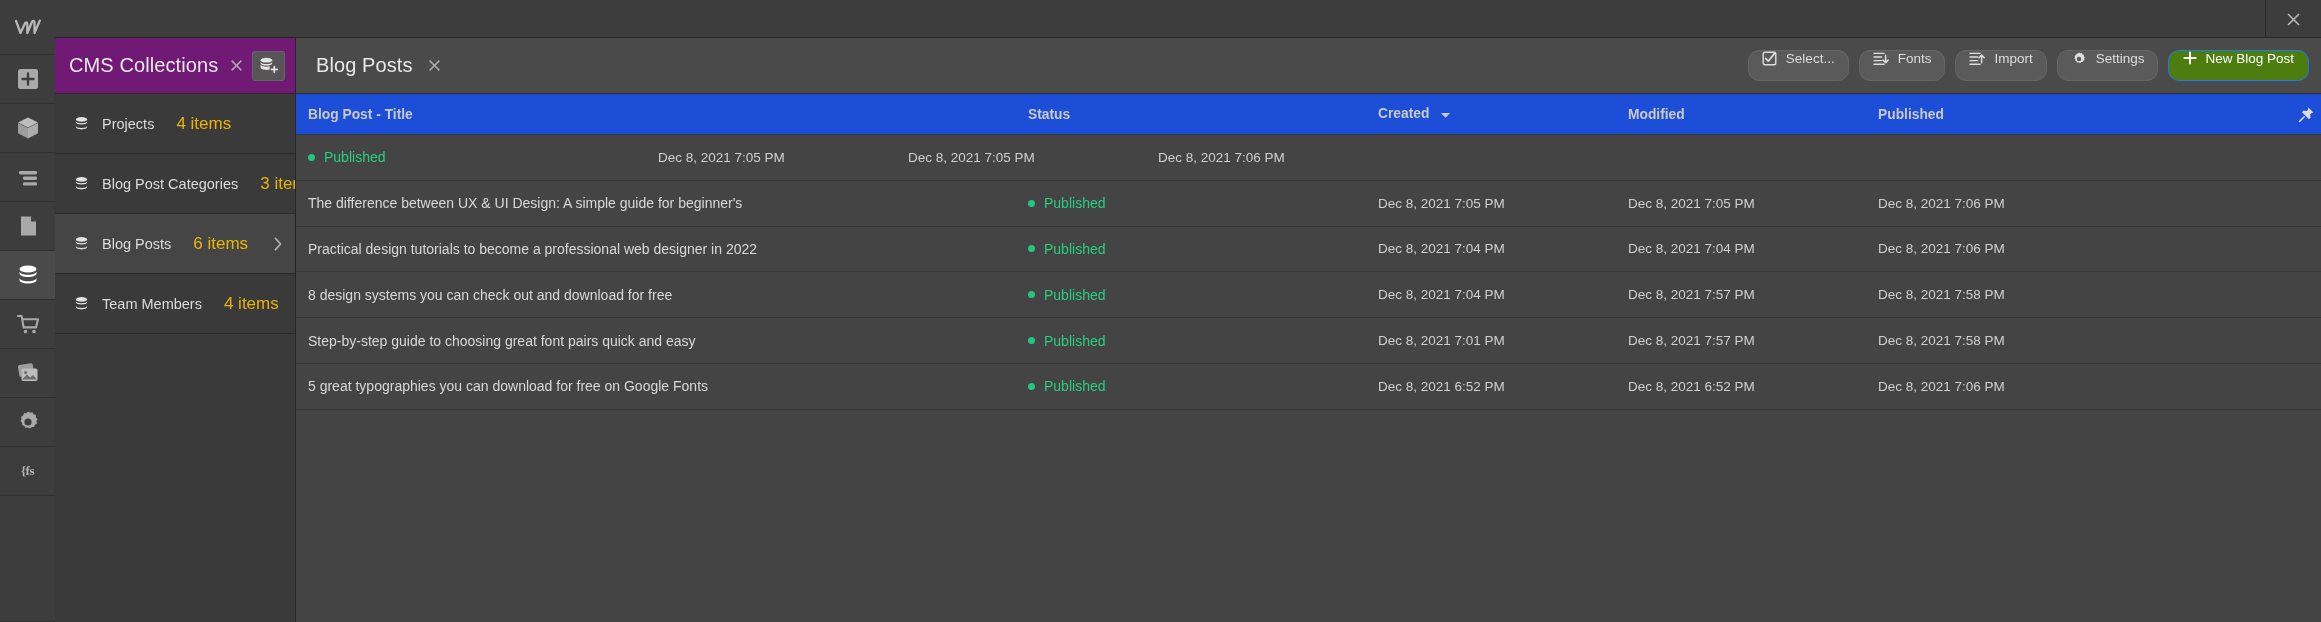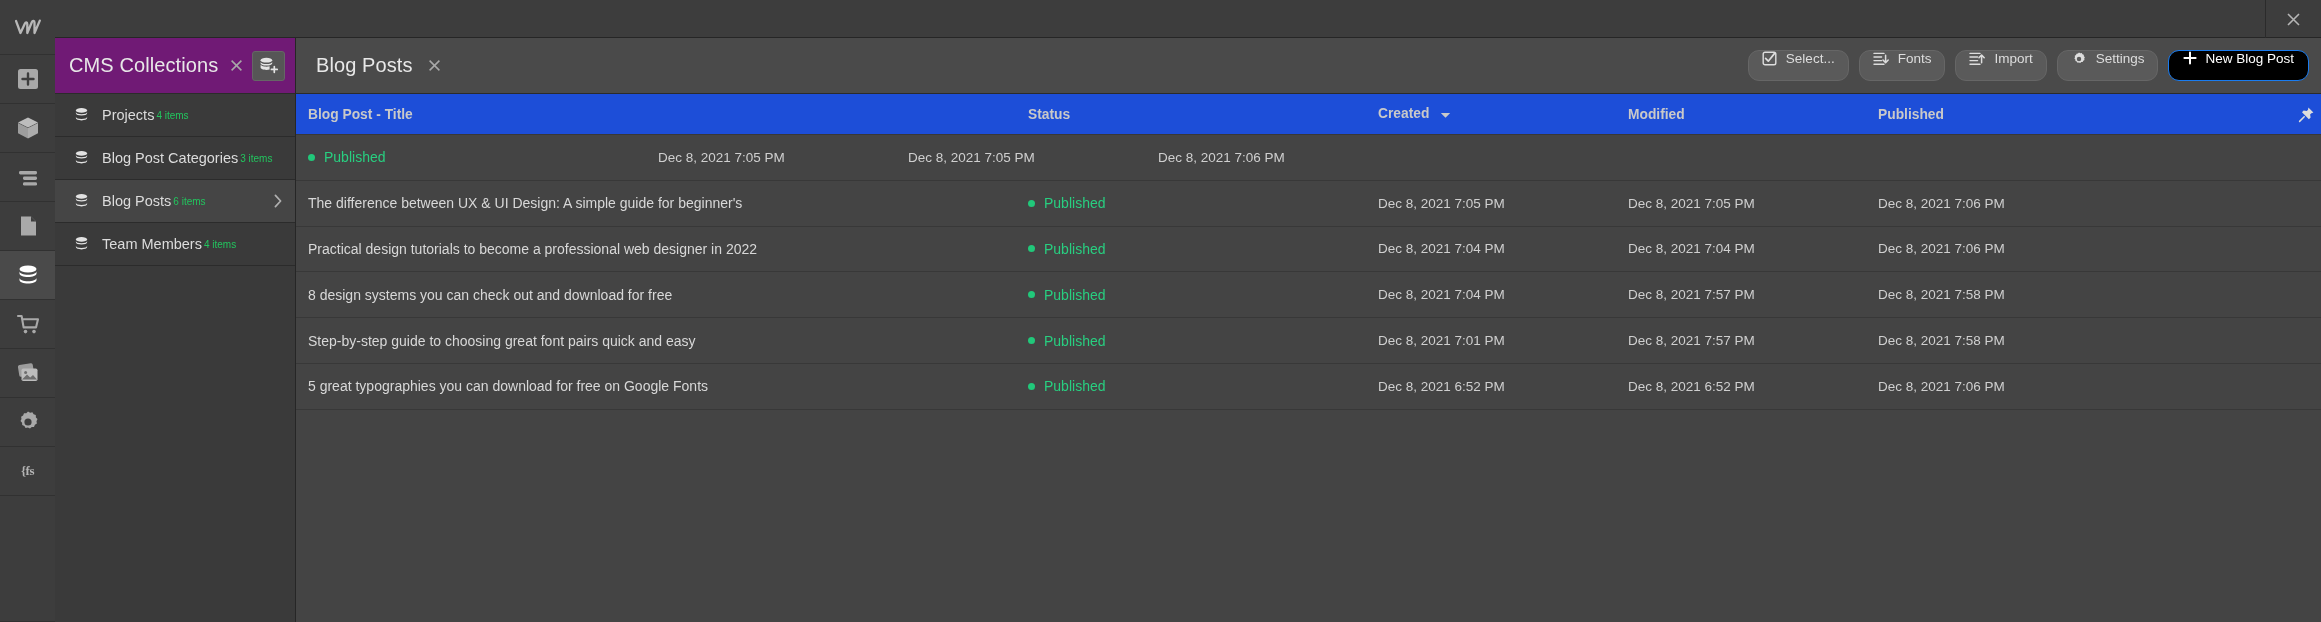--- a/index.html
+++ b/index.html
@@ -85,38 +85,38 @@
     margin-left: 6px;
     width: 36px; height: 30px;
     background: #565656;
     border: 1px solid #666;
     border-radius: 3px;
     display: flex; align-items: center; justify-content: center;
   }
 
   .coll-list { flex: 1 1 auto; overflow: hidden; }
   .coll-row {
-    height: 43px;
+    height: 60px;
     display: flex;
     align-items: center;
     padding: 0 12px 0 18px;
     border-bottom: 1px solid #2b2b2b;
     background: #3a3a3a;
   }
   .coll-row.active { background: #454545; }
   .coll-row .db-ic { flex: 0 0 auto; margin-right: 12px; display: flex; }
   .coll-name {
     font-size: 14.5px;
     color: #dcdcdc;
     white-space: nowrap;
   }
   .coll-count {
-    font-size: 10px;
-    color: #22c55e;
-    margin-left: 2px;
+    font-size: 17px;
+    color: #eab308;
+    margin-left: 22px;
     white-space: nowrap;
   }
   .coll-chev { margin-left: auto; color: #b0b0b0; display: flex; }
 
   
   .main {
     flex: 1 1 auto;
     background: #444444;
     display: flex;
     flex-direction: column;
@@ -173,21 +173,21 @@
     display: flex;
     align-items: flex-start;
     padding: 0 13px;
     gap: 9px;
     color: #dddddd;
     font-size: 13.5px;
     white-space: nowrap;
   }
   .tb-btn svg { display: block; flex: 0 0 auto; }
   .tb-btn.primary {
-    background: #000000;
+    background: #4d7c0f;
     border-color: #1a7cf0;
     color: #ffffff;
     padding: 0 14px;
     gap: 8px;
   }
 
   
   .tbl { flex: 1 1 auto; display: flex; flex-direction: column; overflow: hidden; }
   .tr {
     display: flex;

